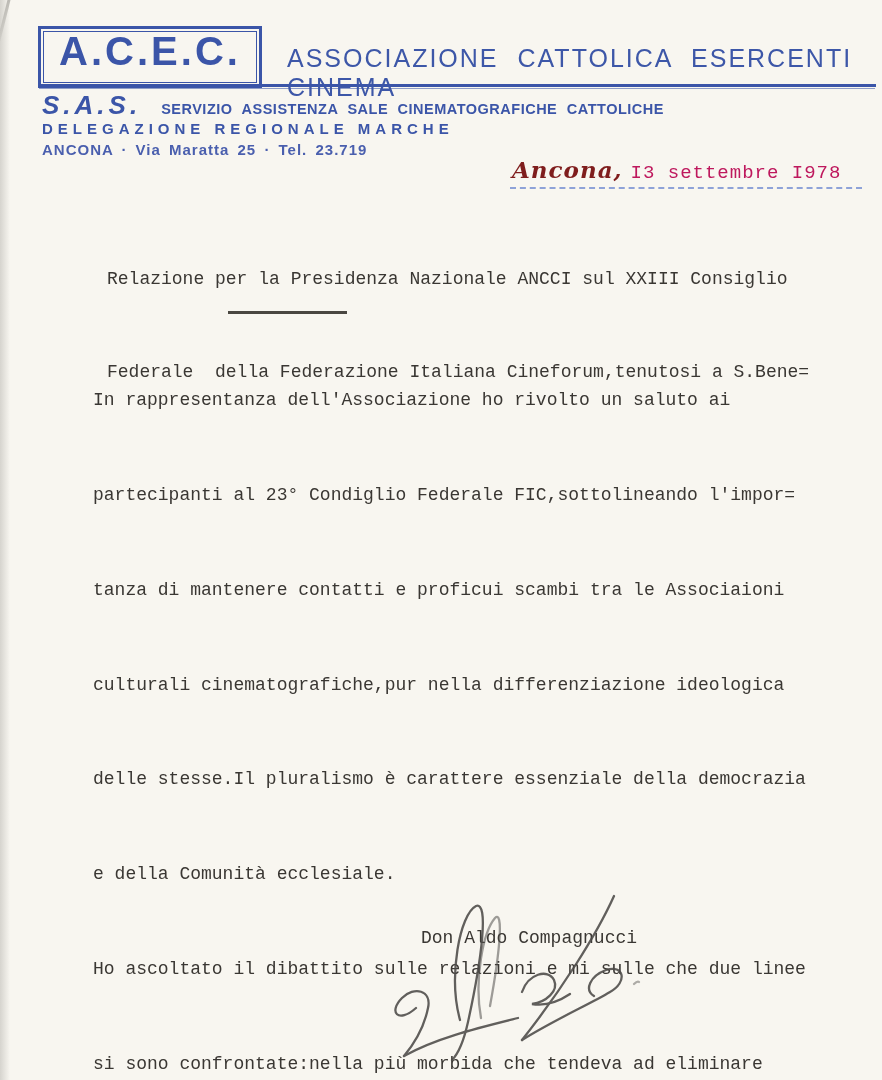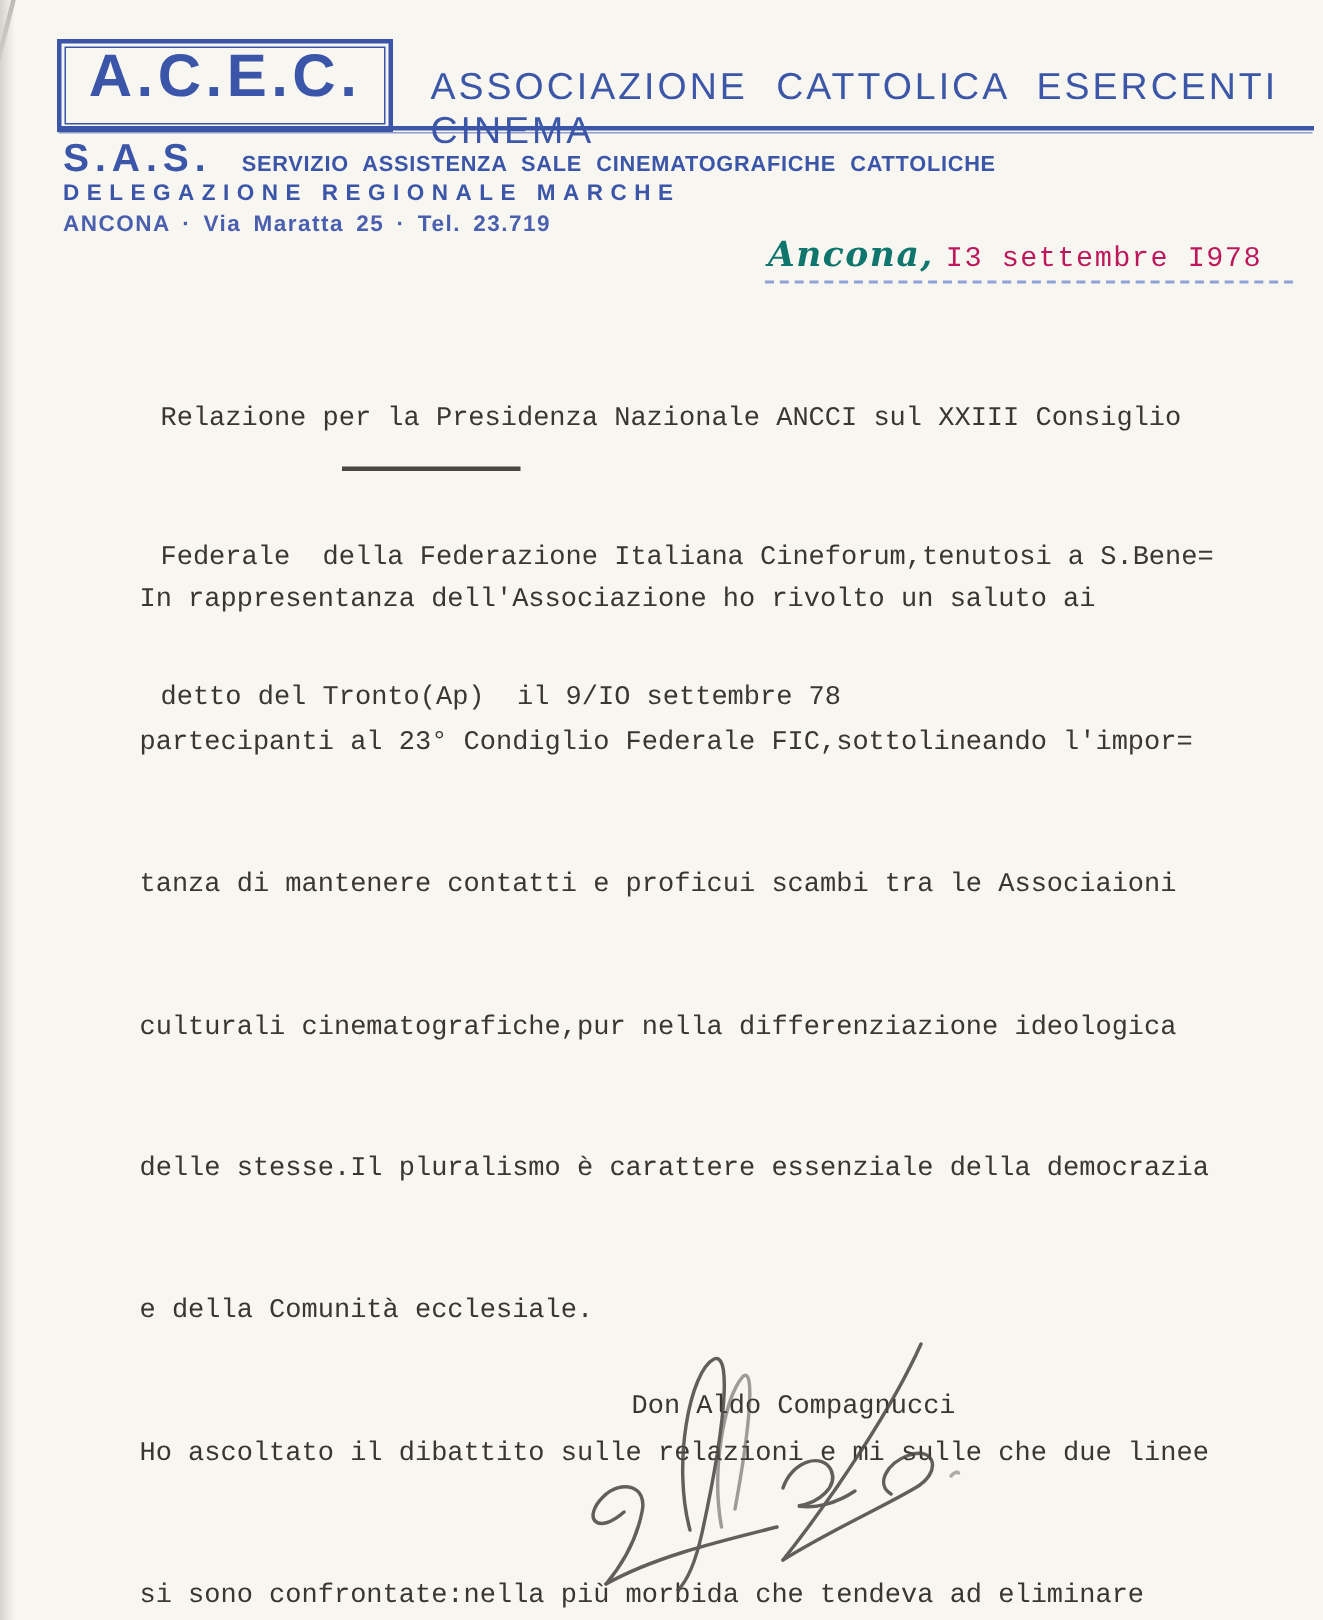--- a/index.html
+++ b/index.html
@@ -47,38 +47,38 @@
   }
   .header-rule{
     position:absolute;left:38px;top:84px;width:838px;height:3px;
     background:#3b55a8;
     box-shadow:0 3px 0 -1px rgba(59,85,168,.55);
   }
   .sas-row{
     position:absolute;left:42px;top:90px;
     display:flex;align-items:baseline;gap:20px;color:#3b55a8;
   }
-  .sas-abbr{font-weight:bold;font-size:26px;letter-spacing:4px;}
+  .sas-abbr{font-weight:bold;font-size:26px;letter-spacing:4px;font-style:italic;}
   .sas-desc{font-weight:bold;font-size:14.5px;letter-spacing:.5px;word-spacing:5px;}
   .delegation{
     position:absolute;left:42px;top:120px;
     font-weight:bold;font-size:15px;letter-spacing:5px;color:#3b55a8;
   }
   .address{
     position:absolute;left:42px;top:141px;
     font-weight:bold;font-size:15px;letter-spacing:1px;word-spacing:3px;color:#4a5fae;
   }
 
   
   .date-line{
     position:absolute;left:512px;top:156px;white-space:nowrap;
   }
   .city-script{
     font-family:"DejaVu Serif", serif;font-style:italic;font-weight:bold;
-    font-size:23px;color:#0f766e;letter-spacing:1px;
+    font-size:23px;color:#7f1d1d;letter-spacing:1px;
   }
   .typed-date{
     font-family:"Liberation Mono", monospace;font-size:19px;color:#be185d;
     margin-left:8px;letter-spacing:1px;
   }
   .date-underline{
     position:absolute;left:510px;top:187px;width:352px;height:0;
     border-bottom:2px dashed #8ea2d8;
   }
 
@@ -131,21 +131,20 @@
   </header>
 
   <div class="date-line">
     <span class="city-script">Ancona,</span><span class="typed-date">I3 settembre I978</span>
   </div>
   <div class="date-underline"></div>
 
   <div class="subject typed">
     <div>Relazione per la Presidenza Nazionale ANCCI sul XXIII Consiglio</div>
     <div>Federale  della Federazione Italiana Cineforum,tenutosi a S.Bene=</div>
-    <div>detto del Tronto(Ap)  il 9/IO settembre 78</div>
   </div>
 
   <div class="subject-divider"></div>
 
   <div class="letter-body typed">
     <div>In rappresentanza dell'Associazione ho rivolto un saluto ai</div>
     <div>partecipanti al 23° Condiglio Federale FIC,sottolineando l'impor=</div>
     <div>tanza di mantenere contatti e proficui scambi tra le Associaioni</div>
     <div>culturali cinematografiche,pur nella differenziazione ideologica</div>
     <div>delle stesse.Il pluralismo è carattere essenziale della democrazia</div>

